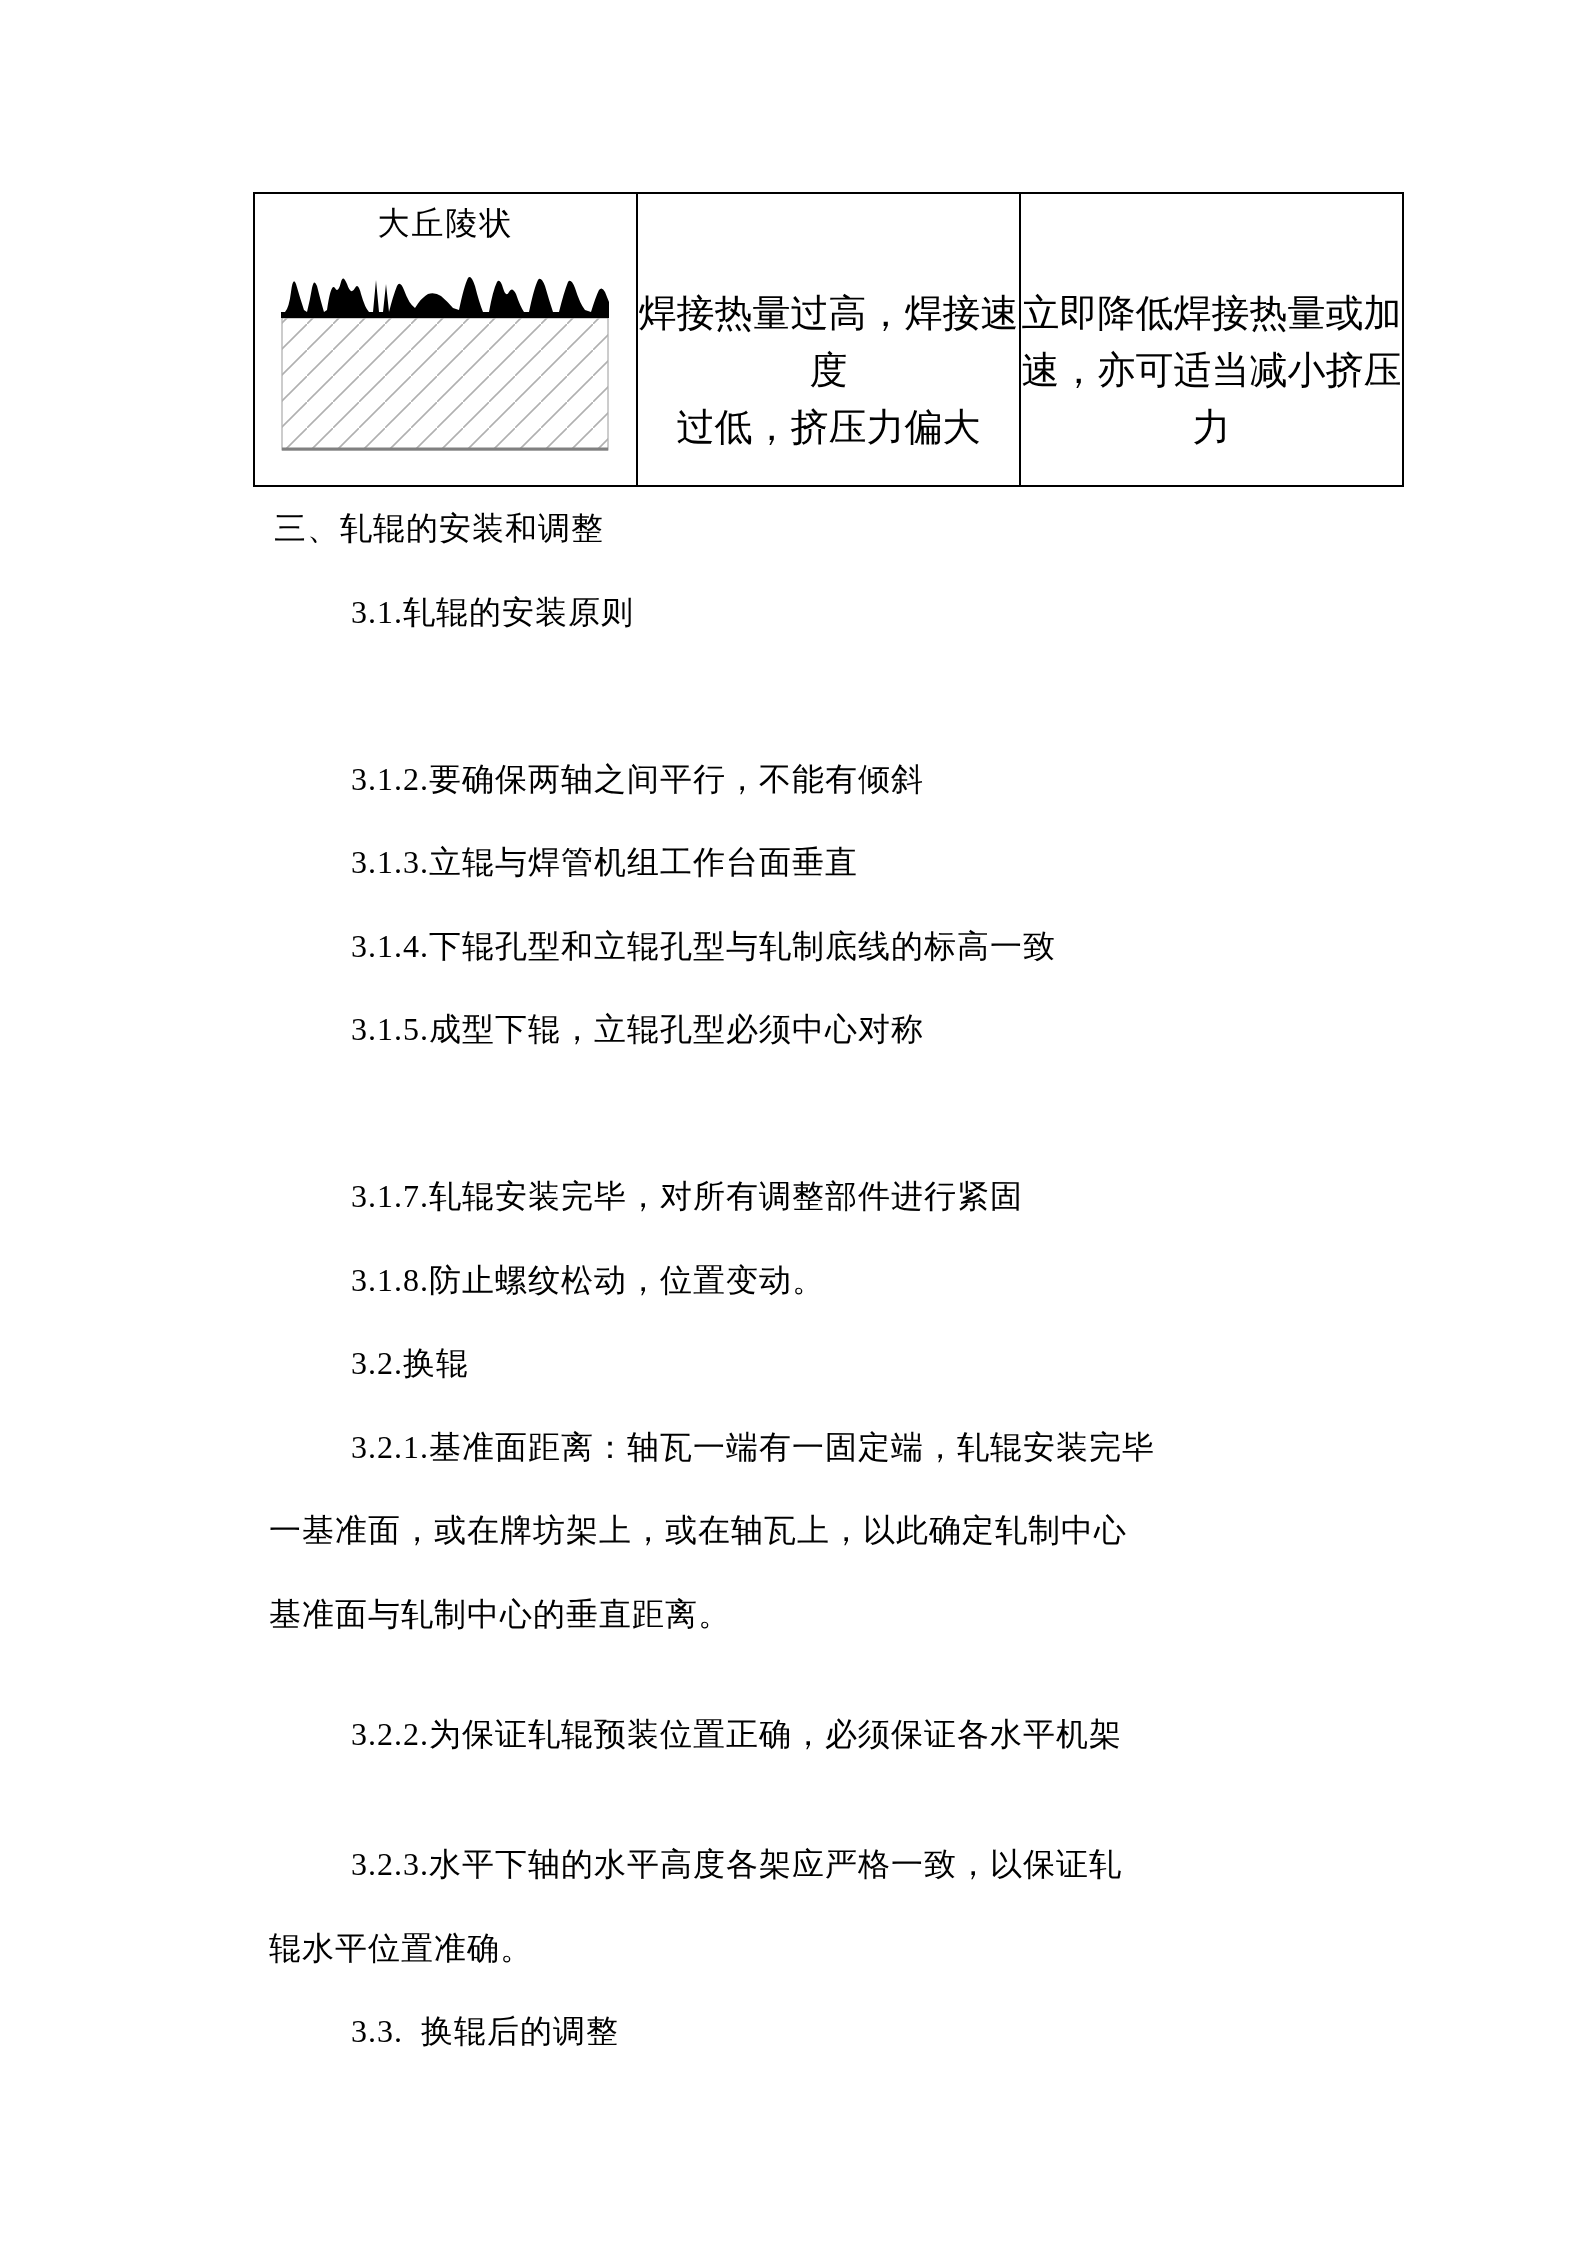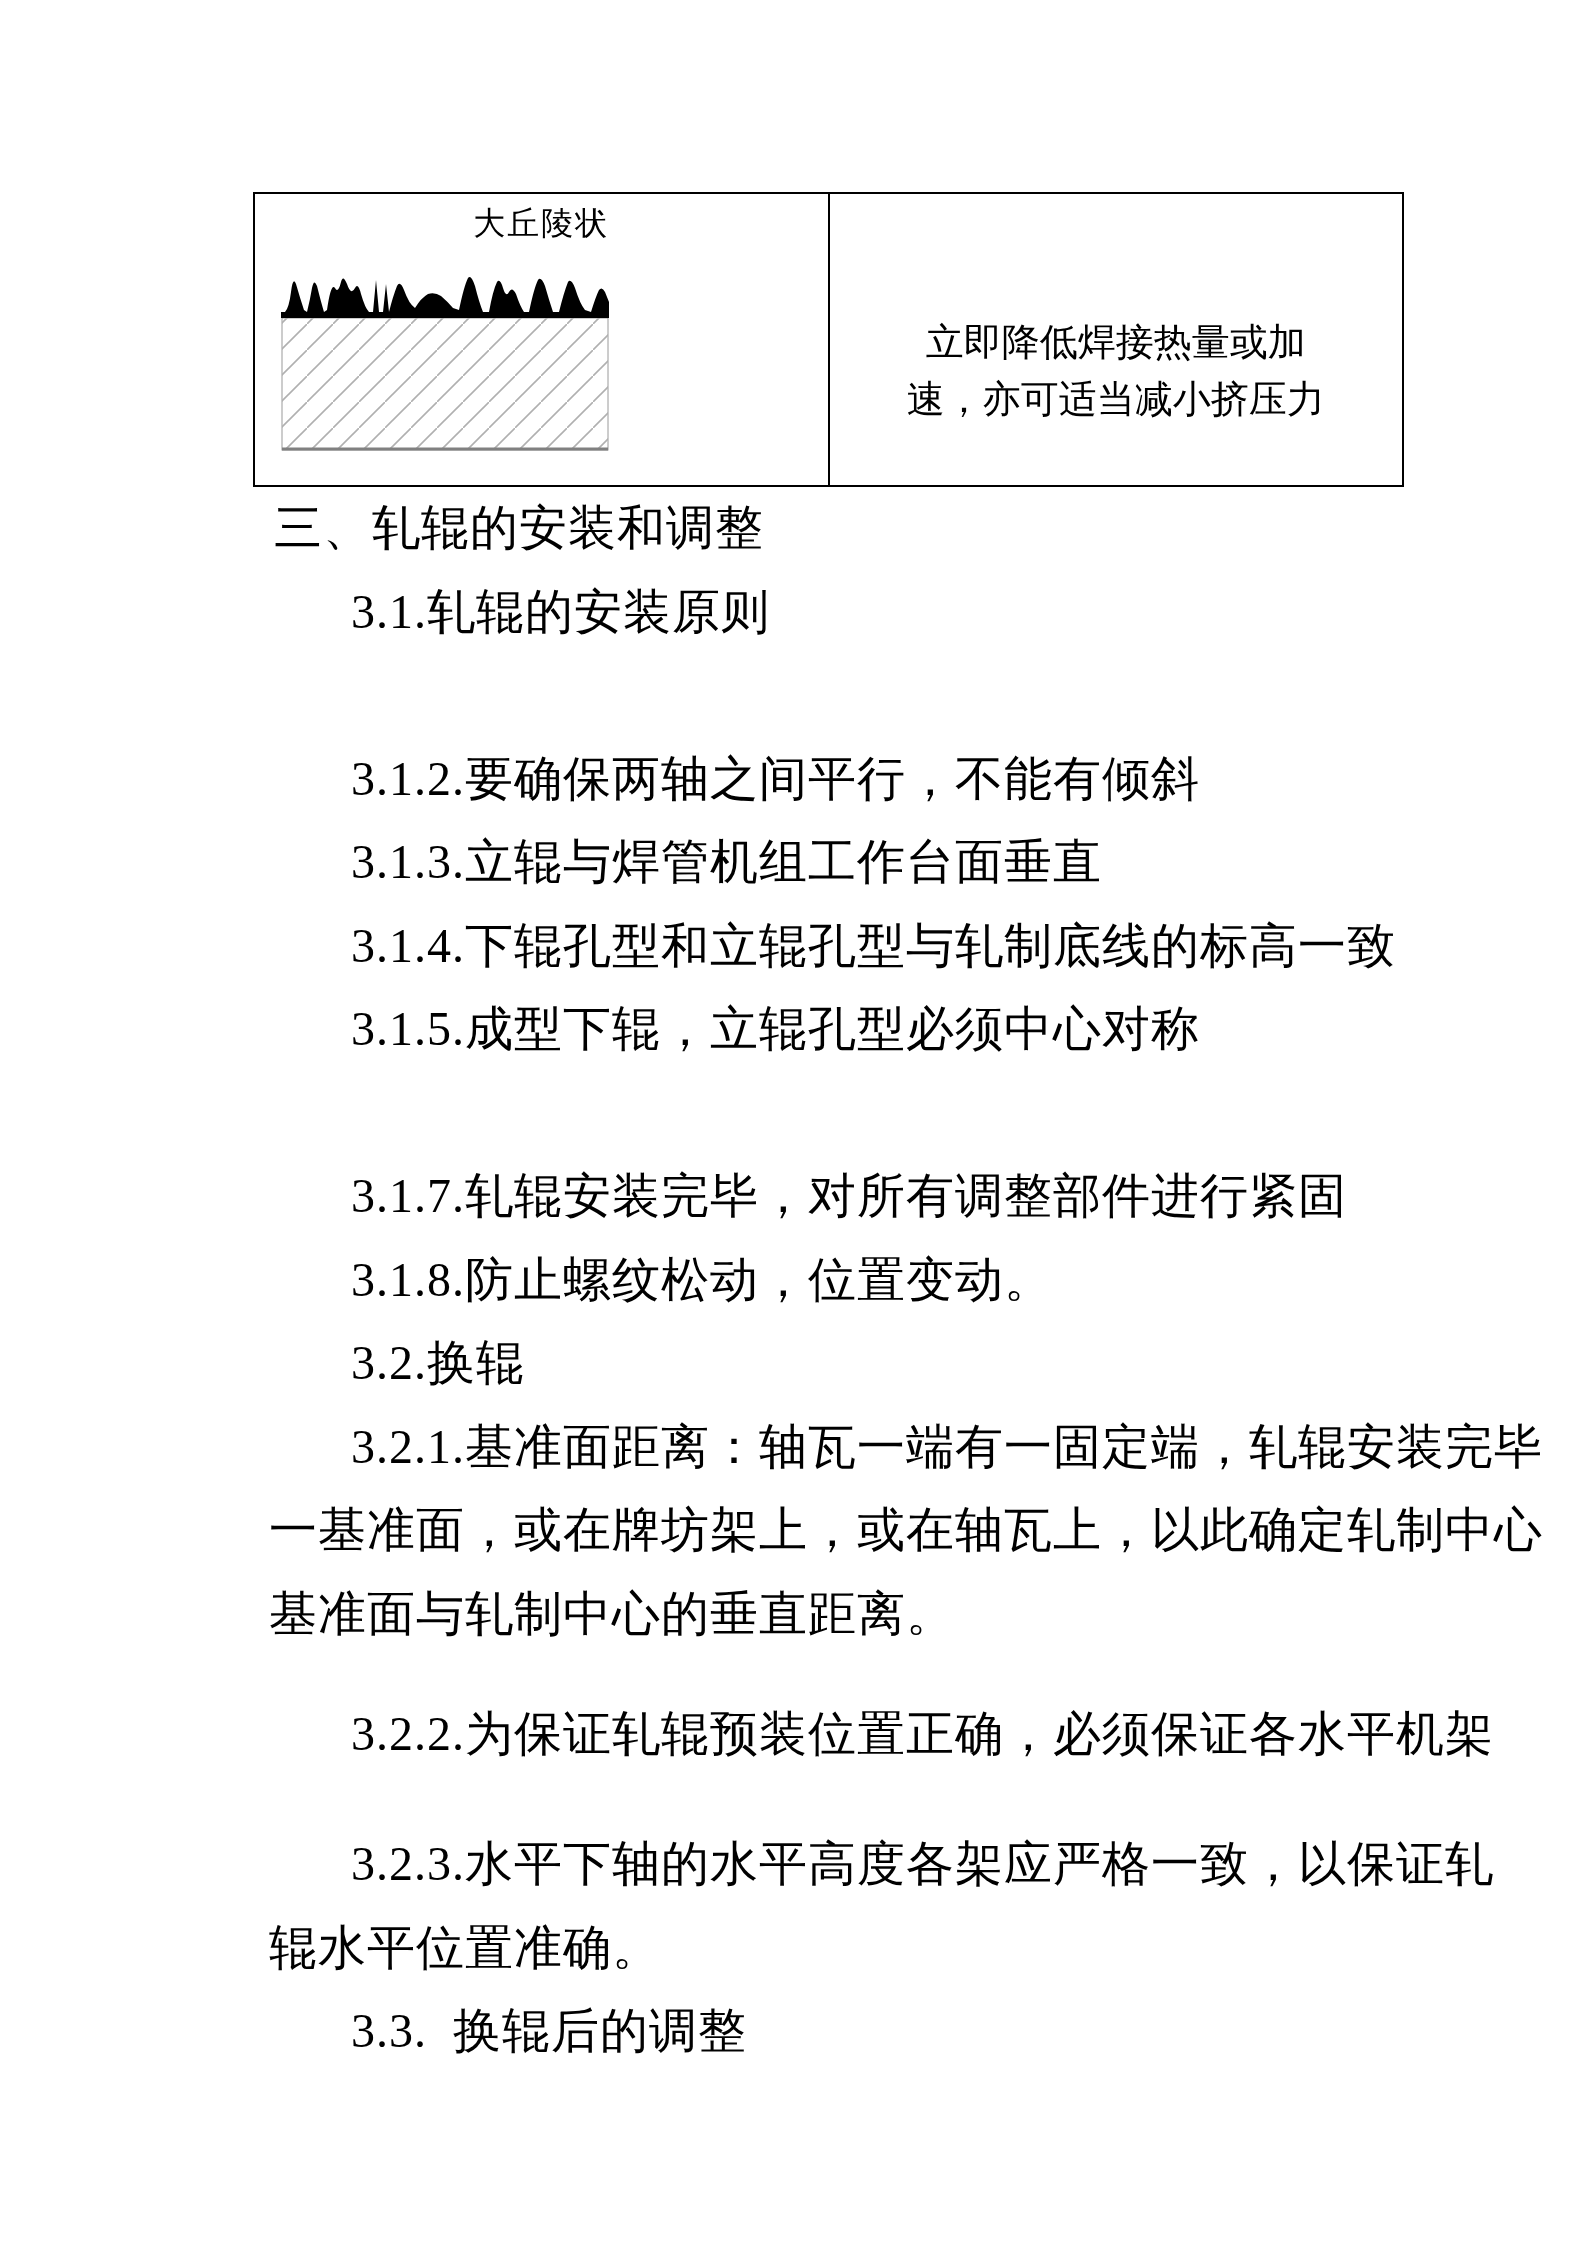--- a/index.html
+++ b/index.html
@@ -25,21 +25,21 @@
 
   .dt-text {
     position:absolute; inset:0; display:flex; flex-direction:column;
     justify-content:center; padding-top:62px;
     font-size:38px; line-height:57px; text-align:center;
   }
 
   
   .bline {
     position:absolute; height:84px; line-height:84px;
-    font-size:48px; white-space:pre; letter-spacing:1px;
+    font-size:32px; white-space:pre; letter-spacing:1px;
   }
   .l-head   { left:248px; }  
   .l-indent { left:325px; }  
   .l-margin { left:243px; }  
 </style>
 </head>
 <body>
 
 <div class="page">
 
@@ -68,20 +68,26 @@
           Q112,24 116,14 Q119,8 123,18 Q128,32 134,36
           Q140,26 147,22 Q154,20 160,24 Q167,30 172,36
           L178,38 Q183,14 187,6 Q190,2 194,14 Q198,30 202,40
           L208,40 Q212,18 216,10 Q219,6 222,16 Q225,26 228,20 Q231,14 235,22 Q239,34 243,40
           L248,40 Q253,16 257,8 Q260,4 264,14 Q268,28 272,40
           L278,40 Q283,20 287,10 Q290,6 294,16 Q299,32 304,38
           L310,40 Q315,24 318,18 Q321,14 324,20 L328,30 L328,46 Z"></path>
       </svg>
     </div>
 
+    <div class="dt-cell">
+      <div class="dt-text">
+        <div>焊接热量过高，焊接速度</div>
+        <div>过低，挤压力偏大</div>
+      </div>
+    </div>
 
     <div class="dt-cell">
       <div class="dt-text">
         <div>立即降低焊接热量或加</div>
         <div>速，亦可适当减小挤压力</div>
       </div>
     </div>
   </div>
 
   <div class="bline l-head" style="top:486px">三、轧辊的安装和调整</div>

